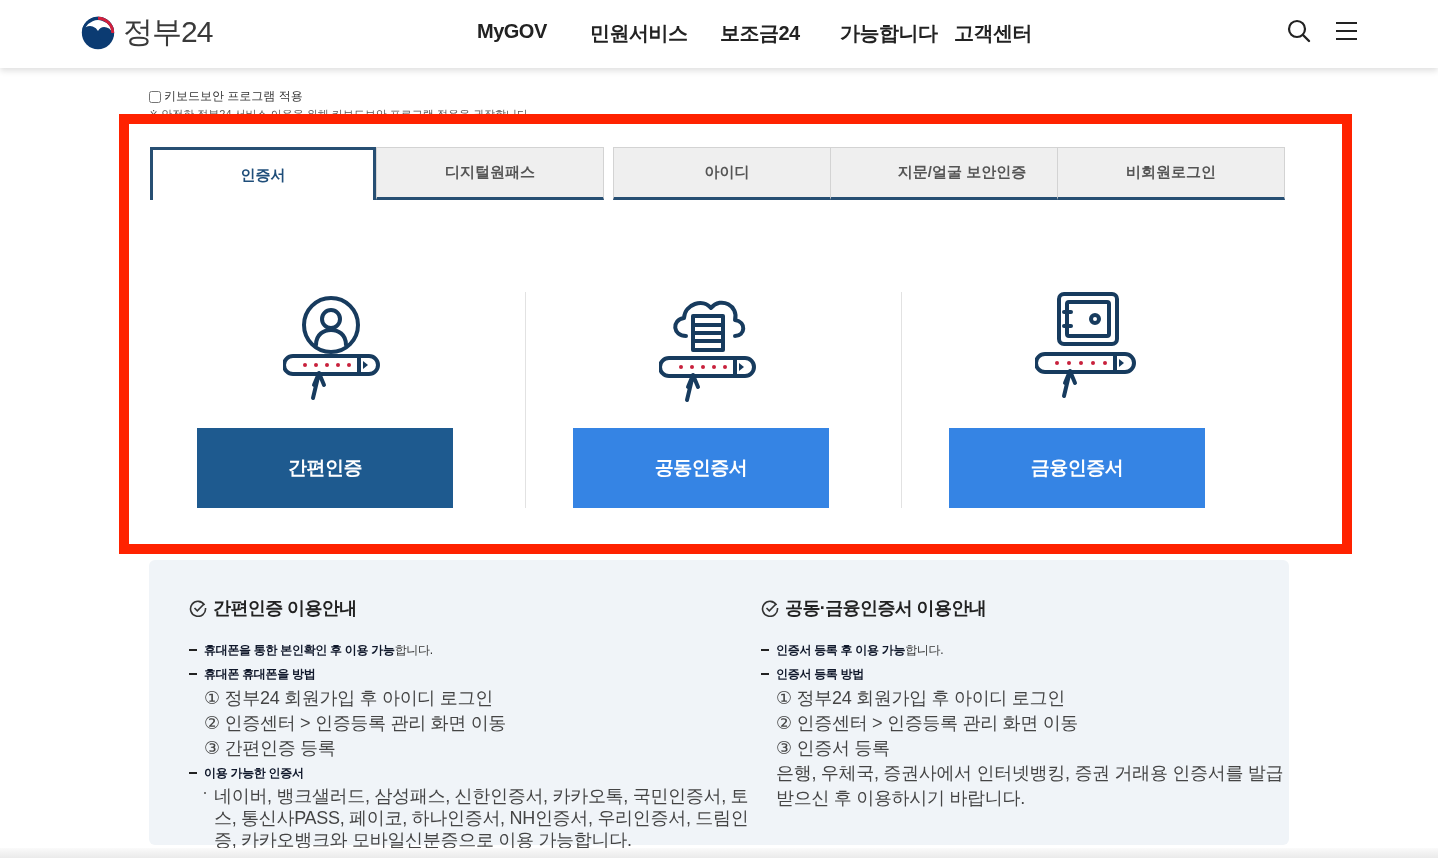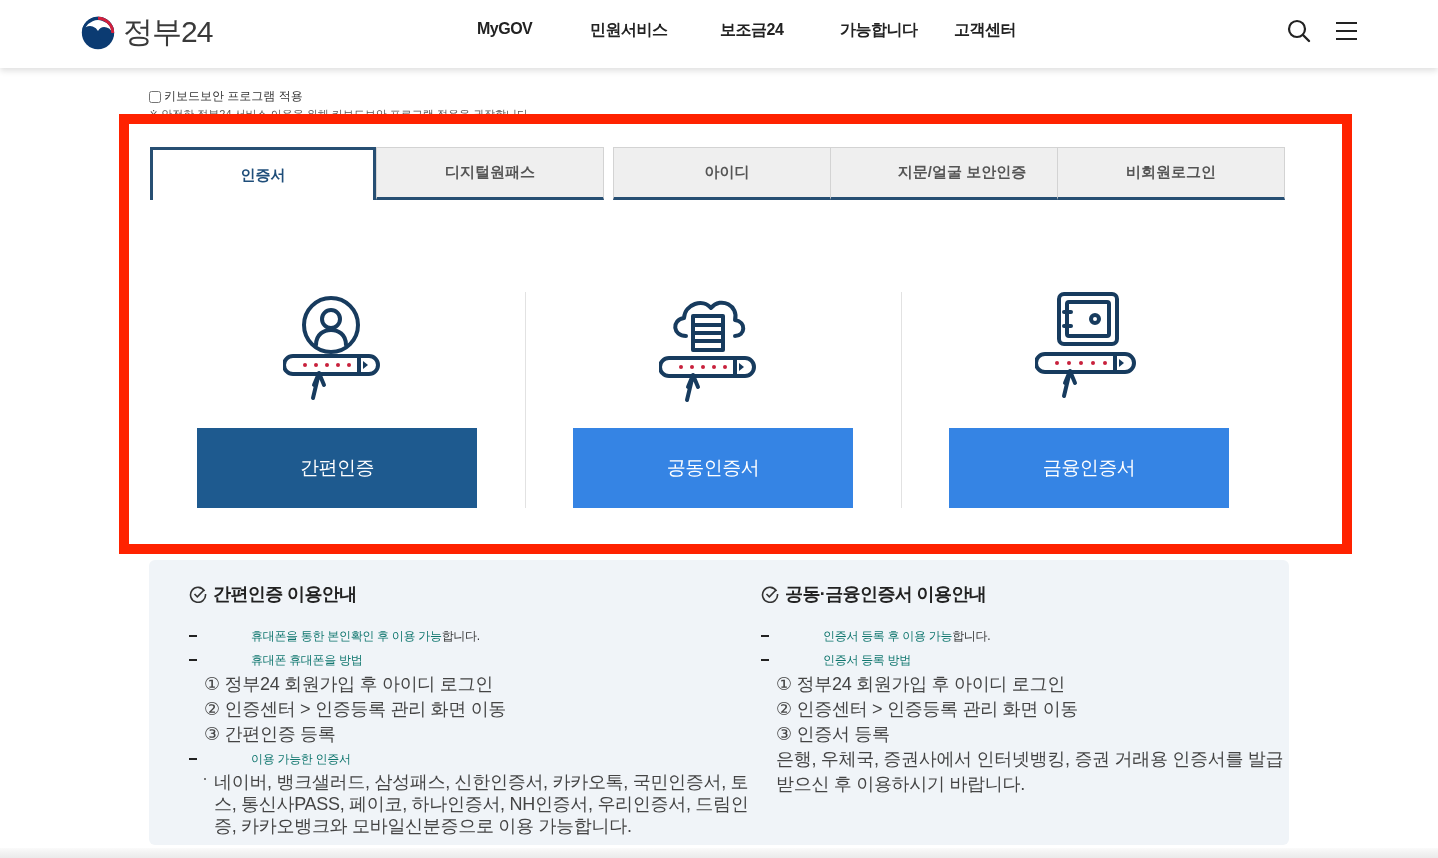--- a/index.html
+++ b/index.html
@@ -5,51 +5,51 @@
   * { box-sizing: border-box; margin: 0; padding: 0; }
   html, body { width: 1438px; height: 858px; overflow: hidden; background: #ffffff; }
   body { font-family: "Liberation Sans", "DejaVu Sans", sans-serif; color: #222; position: relative; }
 
   
   .header { position: absolute; left: 0; top: 0; width: 1438px; height: 68px; background: #fff; box-shadow: 0 3px 6px rgba(0,0,0,0.12); z-index: 5; }
   .logo { position: absolute; left: 79px; top: 12px; display: flex; align-items: center; }
   .logo svg { width: 38px; height: 38px; }
   .logo-text { font-size: 30px; color: #3a3a3a; margin-left: 6px; letter-spacing: -1px; font-weight: 400; }
   .gnb { position: absolute; left: 0; top: 0; height: 64px; width: 100%; }
-  .gnb-item { position: absolute; top: 20px; font-size: 16px; font-weight: 700; color: #222; letter-spacing: -0.5px; cursor: pointer; white-space: nowrap; }
+  .gnb-item { position: absolute; top: 20px; font-size: 20px; font-weight: 700; color: #222; letter-spacing: -0.5px; cursor: pointer; white-space: nowrap; }
   .hdr-icon { position: absolute; top: 18px; width: 26px; height: 26px; cursor: pointer; }
 
   
   .kb-row { position: absolute; left: 149px; top: 88px; display: flex; align-items: center; font-size: 12px; color: #333; }
   .kb-row input { width: 12px; height: 12px; margin-right: 3px; }
   .kb-note { position: absolute; left: 149px; top: 107px; font-size: 11px; color: #555; white-space: nowrap; height: 10px; overflow: hidden; line-height: 14px; }
 
   
   .highlight { position: absolute; left: 119px; top: 114px; width: 1233px; height: 440px; border: 10px solid #ff2200; background: #fff; z-index: 3; }
 
   
   .tabs { position: absolute; left: 150px; top: 147px; width: 1135px; height: 53px; z-index: 4; }
   .tab { position: absolute; top: 0; height: 53px; background: #efefef; border: 1px solid #d3d3d3; border-bottom: 3px solid #274f73; display: flex; align-items: center; justify-content: center; font-size: 15px; font-weight: 700; color: #555; cursor: pointer; }
   .tab.active { background: #fff; border: 3px solid #274f73; border-bottom: none; color: #1f4e7a; height: 53px; }
 
   
   .auth-col { position: absolute; top: 290px; width: 280px; z-index: 4; }
   .auth-icon { position: absolute; top: 0; left: 86px; width: 108px; height: 115px; }
-  .auth-btn { position: absolute; top: 138px; left: 0; width: 280px; height: 80px; border: none; color: #fff; font-size: 19px; font-weight: 400; font-family: "Liberation Sans", "DejaVu Sans", sans-serif; cursor: pointer; display: flex; align-items: center; justify-content: center; letter-spacing: -0.5px; }
+  .auth-btn { position: absolute; top: 138px; left: 0; width: 256px; height: 80px; border: none; color: #fff; font-size: 19px; font-weight: 700; font-family: "Liberation Sans", "DejaVu Sans", sans-serif; cursor: pointer; display: flex; align-items: center; justify-content: center; letter-spacing: -0.5px; }
   .divider { position: absolute; top: 292px; width: 1px; height: 216px; background: #e2e2e2; z-index: 4; }
 
   
   .info { position: absolute; left: 149px; top: 560px; width: 1140px; height: 285px; background: #f0f4f8; border-radius: 6px; }
-  .info-col { position: absolute; top: 22px; }
+  .info-col { position: absolute; top: 36px; }
   .info-title { display: flex; align-items: center; font-size: 18px; font-weight: 700; color: #222; letter-spacing: -0.6px; }
   .info-title svg { width: 18px; height: 18px; margin-right: 6px; }
   .info-list { margin-top: 18px; }
   .li { position: relative; font-size: 12px; line-height: 24px; color: #333; padding-left: 15px; letter-spacing: -0.3px; }
   .li .dash { position: absolute; left: 0; top: 11px; width: 8px; height: 2px; background: #222; }
-  .li b { font-weight: 400; color: #0f766e; margin-left: 47px; }
+  .li b { font-weight: 700; color: #0f172a; }
   .sub { font-size: 18px; line-height: 25px; color: #444; padding-left: 15px; letter-spacing: -0.3px; }
   .sub.bullet { position: relative; padding-left: 25px; line-height: 22px; width: 560px; }
   .sub.bullet::before { content: ""; position: absolute; left: 15px; top: 7px; width: 2px; height: 2px; background: #777; }
   .bottom-shade { position: absolute; left: 0; top: 848px; width: 1438px; height: 10px; background: linear-gradient(#fafafa, #eaeaea); }
 </style>
 </head>
 <body>
 
 <div class="header">
   <div class="logo">

